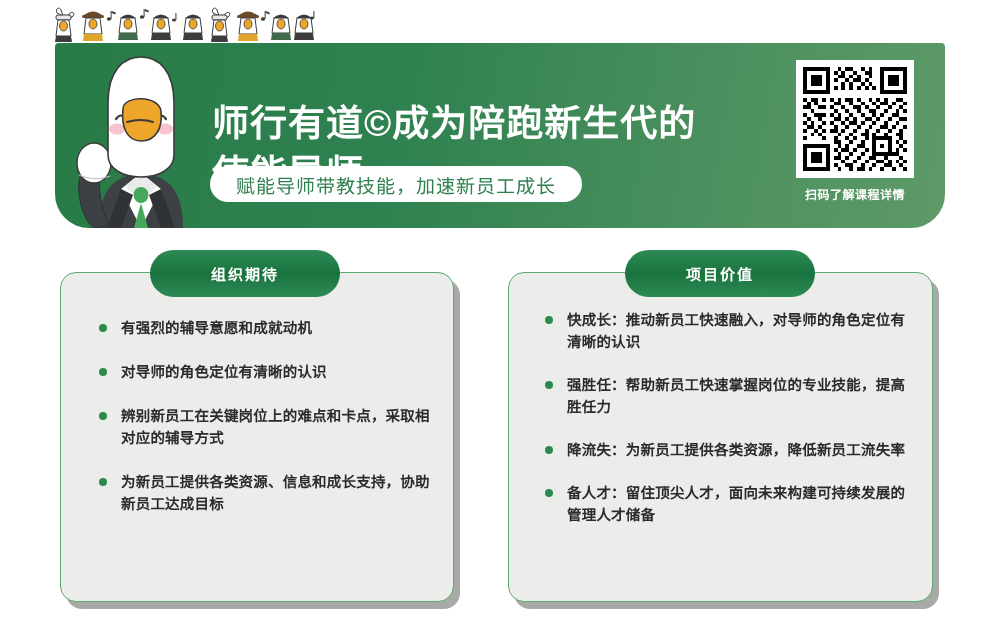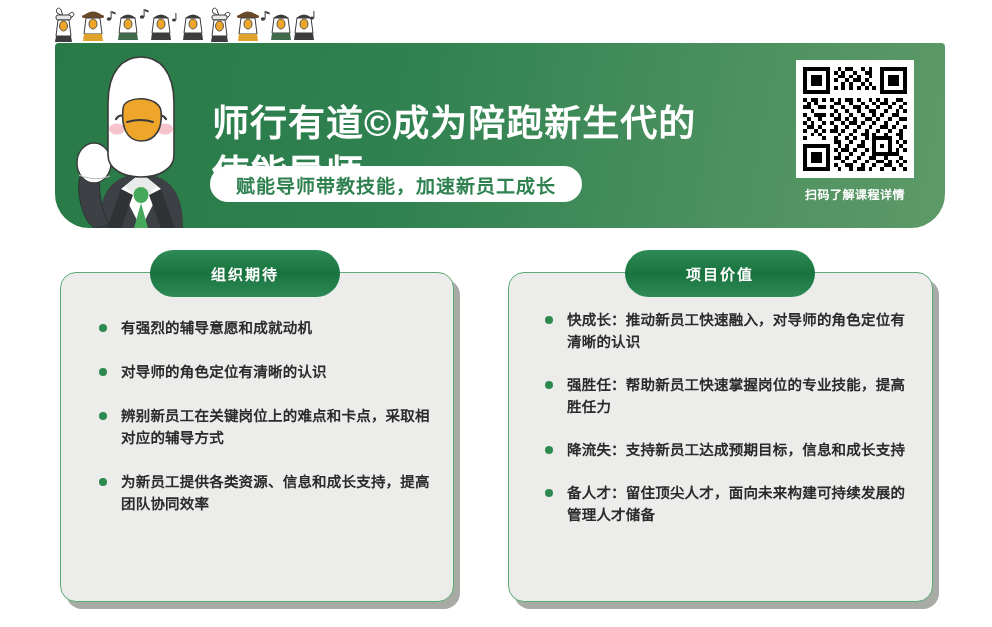--- a/index.html
+++ b/index.html
@@ -59,21 +59,21 @@
     left: 155px;
     top: 123px;
     height: 36px;
     padding: 0 26px;
     display: flex;
     align-items: center;
     background: #ffffff;
     border-radius: 20px;
     color: #2f8150;
     font-size: 19px;
-    font-weight: 700;
+    font-weight: 400;
     letter-spacing: 1px;
     box-sizing: border-box;
   }
   .qr-block {
     position: absolute;
     left: 738px;
     top: 17px;
     width: 124px;
     text-align: center;
   }
@@ -515,30 +515,30 @@
   </div>
 </div>
 
 <div class="card card-left">
   <div class="card-shadow"></div>
   <div class="card-body">
     <ul class="bullets">
       <li class="bullet">有强烈的辅导意愿和成就动机</li>
       <li class="bullet">对导师的角色定位有清晰的认识</li>
       <li class="bullet">辨别新员工在关键岗位上的难点和卡点，采取相对应的辅导方式</li>
-      <li class="bullet">为新员工提供各类资源、信息和成长支持，提高团队协同效率</li>
+      <li class="bullet">为新员工提供各类资源、信息和成长支持，协助新员工达成目标</li>
     </ul>
   </div>
 </div>
 <div class="card-pill pill-left">组织期待</div>
 
 <div class="card card-right">
   <div class="card-shadow"></div>
   <div class="card-body">
     <ul class="bullets dense">
       <li class="bullet">快成长：推动新员工快速融入，对导师的角色定位有清晰的认识</li>
       <li class="bullet">强胜任：帮助新员工快速掌握岗位的专业技能，提高胜任力</li>
-      <li class="bullet">降流失：支持新员工达成预期目标，信息和成长支持</li>
+      <li class="bullet">降流失：为新员工提供各类资源，降低新员工流失率</li>
       <li class="bullet">备人才：留住顶尖人才，面向未来构建可持续发展的管理人才储备</li>
     </ul>
   </div>
 </div>
 <div class="card-pill pill-right">项目价值</div>
 
 </body></html>

